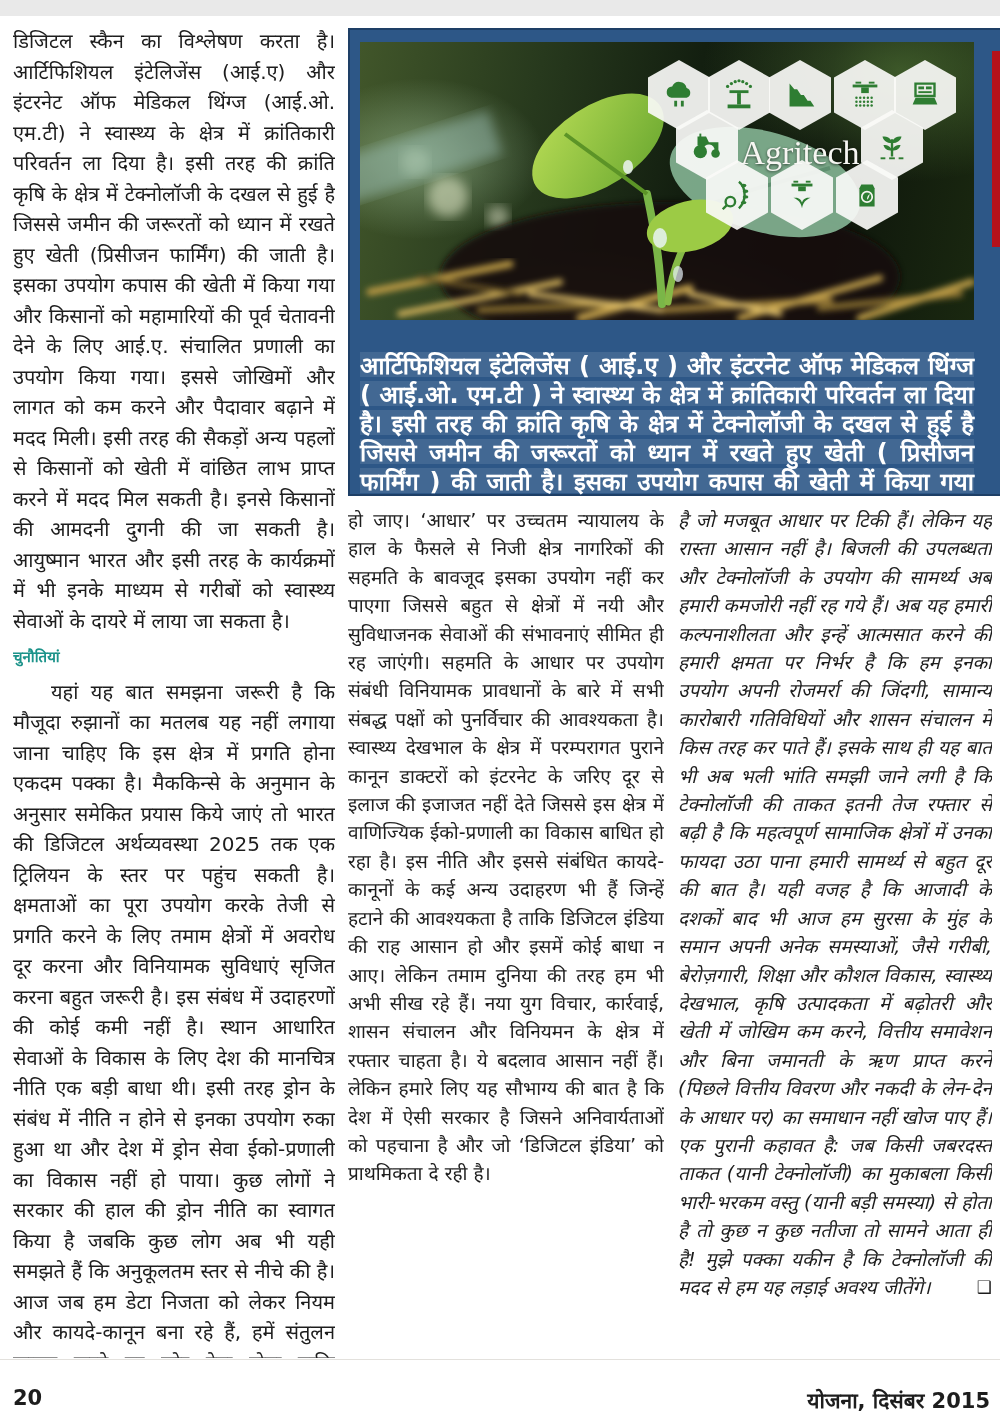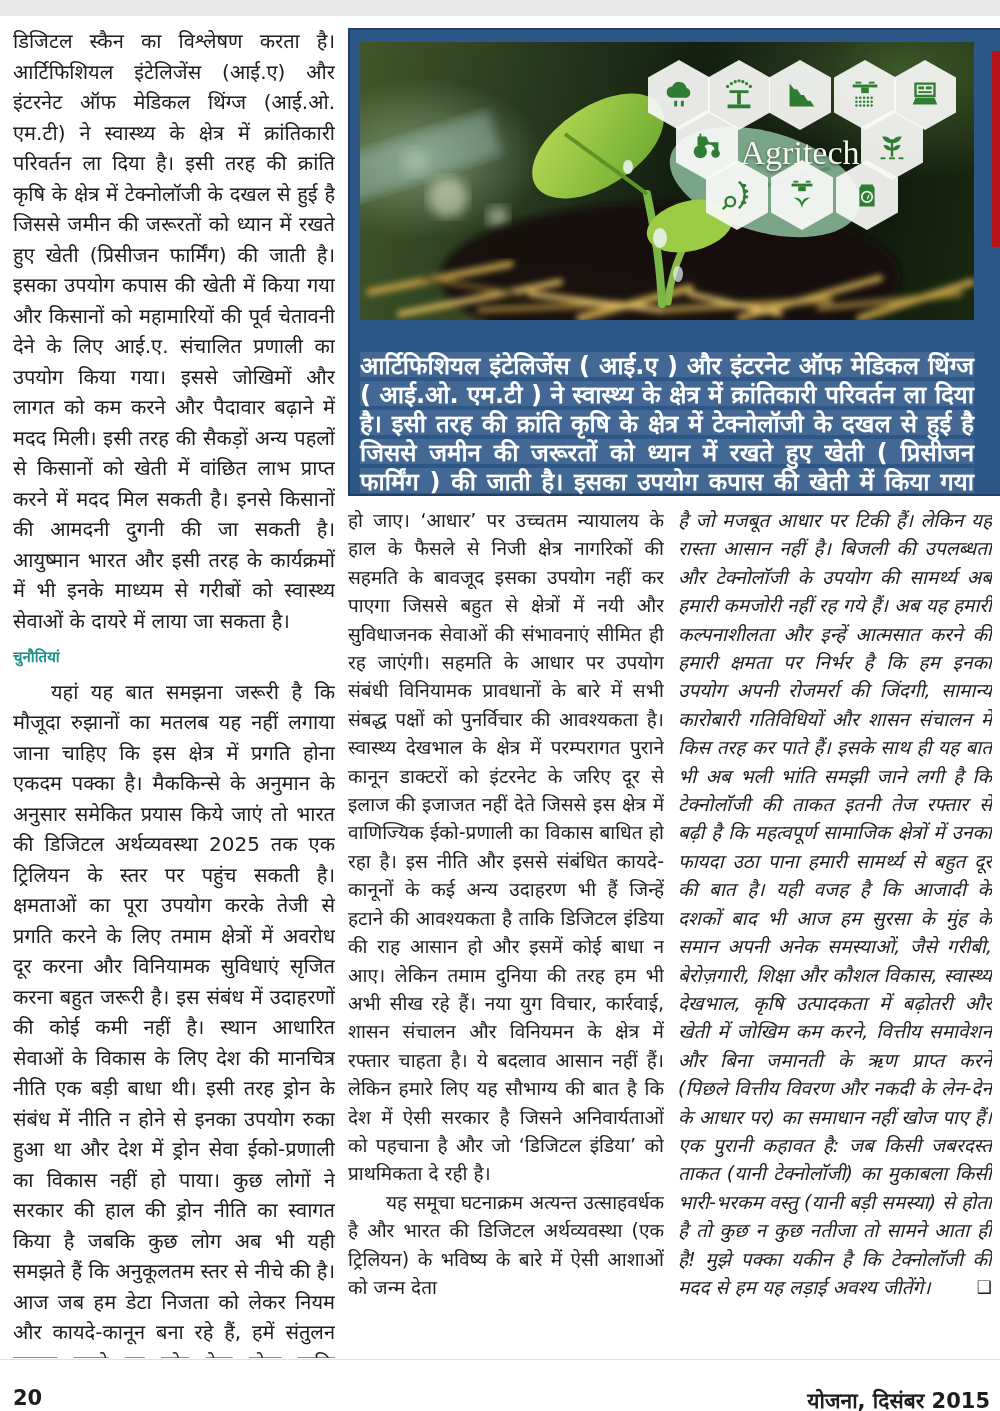--- a/index.html
+++ b/index.html
@@ -260,21 +260,20 @@
           </svg>
         </div>
       </div>
     </div>
 
     <p class="caption">आर्टिफिशियल इंटेलिजेंस ( आई.ए ) और इंटरनेट ऑफ मेडिकल थिंग्ज ( आई.ओ. एम.टी ) ने स्वास्थ्य के क्षेत्र में क्रांतिकारी परिवर्तन ला दिया है। इसी तरह की क्रांति कृषि के क्षेत्र में टेक्नोलॉजी के दखल से हुई है जिससे जमीन की जरूरतों को ध्यान में रखते हुए खेती ( प्रिसीजन फार्मिंग ) की जाती है। इसका उपयोग कपास की खेती में किया गया और किसानों को महामारियों की पूर्व चेतावनी देने के लिए आई.ए. संचालित प्रणाली का उपयोग किया गया।</p>
   </div>
 
   <div class="col col-mid">
     <p>हो जाए। ‘आधार’ पर उच्चतम न्यायालय के हाल के फैसले से निजी क्षेत्र नागरिकों की सहमति के बावजूद इसका उपयोग नहीं कर पाएगा जिससे बहुत से क्षेत्रों में नयी और सुविधाजनक सेवाओं की संभावनाएं सीमित ही रह जाएंगी। सहमति के आधार पर उपयोग संबंधी विनियामक प्रावधानों के बारे में सभी संबद्ध पक्षों को पुनर्विचार की आवश्यकता है। स्वास्थ्य देखभाल के क्षेत्र में परम्परागत पुराने कानून डाक्टरों को इंटरनेट के जरिए दूर से इलाज की इजाजत नहीं देते जिससे इस क्षेत्र में वाणिज्यिक ईको-प्रणाली का विकास बाधित हो रहा है। इस नीति और इससे संबंधित कायदे-कानूनों के कई अन्य उदाहरण भी हैं जिन्हें हटाने की आवश्यकता है ताकि डिजिटल इंडिया की राह आसान हो और इसमें कोई बाधा न आए। लेकिन तमाम दुनिया की तरह हम भी अभी सीख रहे हैं। नया युग विचार, कार्रवाई, शासन संचालन और विनियमन के क्षेत्र में रफ्तार चाहता है। ये बदलाव आसान नहीं हैं। लेकिन हमारे लिए यह सौभाग्य की बात है कि देश में ऐसी सरकार है जिसने अनिवार्यताओं को पहचाना है और जो ‘डिजिटल इंडिया’ को प्राथमिकता दे रही है।</p>
-    <p class="indent">यह समूचा घटनाक्रम अत्यन्त उत्साहवर्धक है और भारत की डिजिटल अर्थव्यवस्था (एक ट्रिलियन) के भविष्य के बारे में ऐसी आशाओं को जन्म देता</p>
   </div>
 
   <div class="col col-right">
     <p><span>है जो मजबूत आधार पर टिकी हैं। लेकिन यह रास्ता आसान नहीं है। बिजली की उपलब्धता और टेक्नोलॉजी के उपयोग की सामर्थ्य अब हमारी कमजोरी नहीं रह गये हैं। अब यह हमारी कल्पनाशीलता और इन्हें आत्मसात करने की हमारी क्षमता पर निर्भर है कि हम इनका उपयोग अपनी रोजमर्रा की जिंदगी, सामान्य कारोबारी गतिविधियों और शासन संचालन में किस तरह कर पाते हैं। इसके साथ ही यह बात भी अब भली भांति समझी जाने लगी है कि टेक्नोलॉजी की ताकत इतनी तेज रफ्तार से बढ़ी है कि महत्वपूर्ण सामाजिक क्षेत्रों में उनका फायदा उठा पाना हमारी सामर्थ्य से बहुत दूर की बात है। यही वजह है कि आजादी के दशकों बाद भी आज हम सुरसा के मुंह के समान अपनी अनेक समस्याओं, जैसे गरीबी, बेरोज़गारी, शिक्षा और कौशल विकास, स्वास्थ्य देखभाल, कृषि उत्पादकता में बढ़ोतरी और खेती में जोखिम कम करने, वित्तीय समावेशन और बिना जमानती के ऋण प्राप्त करने (पिछले वित्तीय विवरण और नकदी के लेन-देन के आधार पर) का समाधान नहीं खोज पाए हैं। एक पुरानी कहावत है: जब किसी जबरदस्त ताकत (यानी टेक्नोलॉजी) का मुकाबला किसी भारी-भरकम वस्तु (यानी बड़ी समस्या) से होता है तो कुछ न कुछ नतीजा तो सामने आता ही है! मुझे पक्का यकीन है कि टेक्नोलॉजी की मदद से हम यह लड़ाई अवश्य जीतेंगे।</span> <span class="endmark">❑</span></p>
   </div>
 
   <div class="edge-bar"></div>
 
   <div class="footer-rule"></div>
   <div class="footer">

